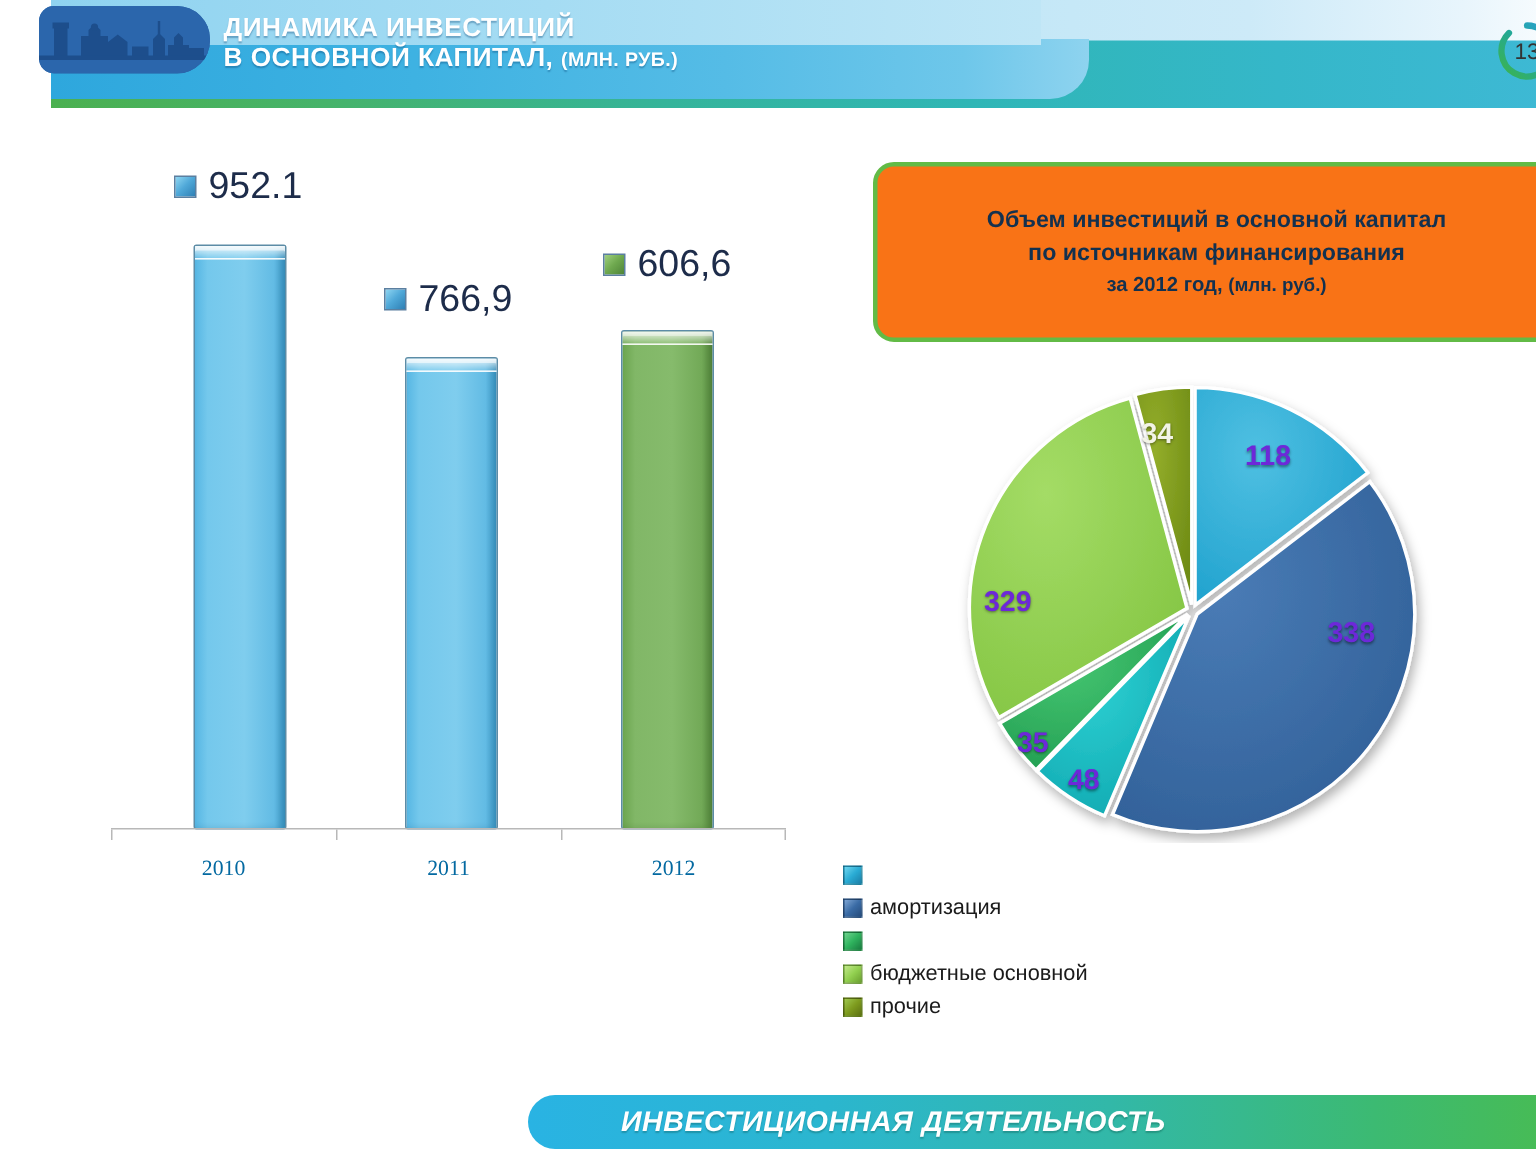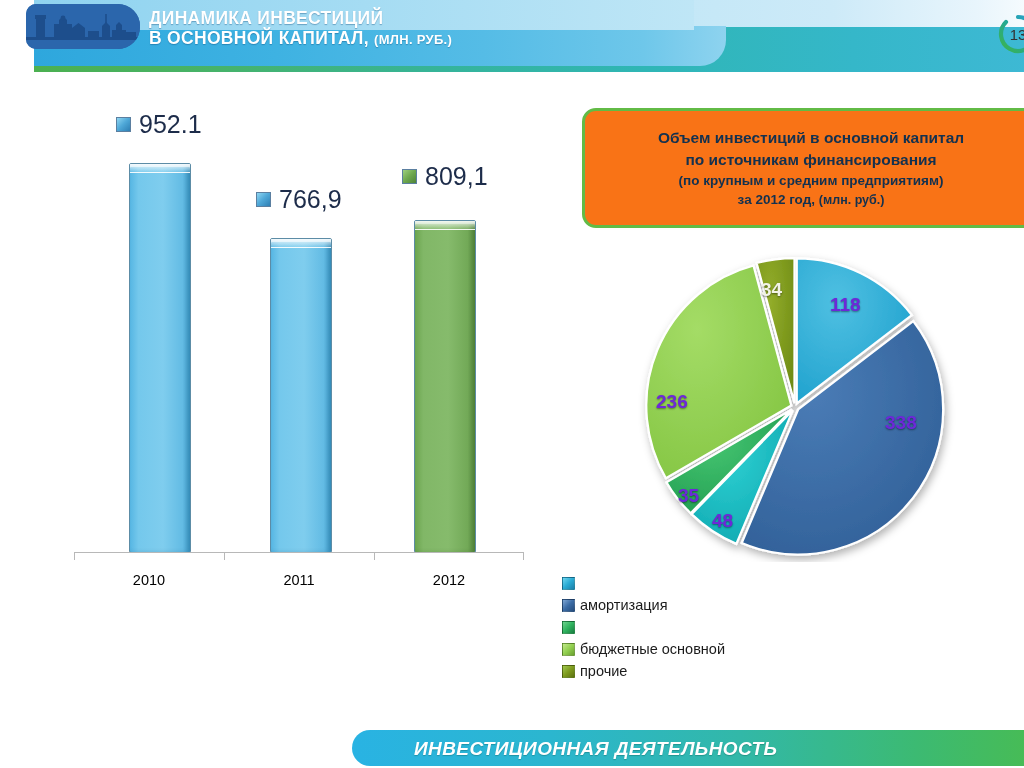--- a/index.html
+++ b/index.html
@@ -83,22 +83,22 @@
   .bar .bevel {
     position: absolute; left: 0; right: 0; top: 0; height: 9px;
     background: linear-gradient(180deg, rgba(255,255,255,.85), rgba(255,255,255,.10));
     border-bottom: 1px solid rgba(255,255,255,.55);
   }
   .axis-line {
     position: absolute; left: 0; width: 450px; height: 1px; background: #b8b8b8;
   }
   .tick { position: absolute; width: 1px; height: 7px; background: #b8b8b8; }
   .x-lab {
-    position: absolute; font-size: 14.5px; color: #000000; text-align: center;
-    font-family: Liberation Sans, sans-serif;
+    position: absolute; font-size: 14.5px; color: #0369a1; text-align: center;
+    font-family: Liberation Serif, serif;
   }
 
   
   .title-box {
     position: absolute; left: 548px; top: 108px; width: 458px; height: 120px;
     border: 3px solid #62bb46; border-radius: 14px; background: #f97316;
     display: flex; flex-direction: column; align-items: center; justify-content: center;
     padding: 6px 10px;
   }
   .title-box .tl {
@@ -194,21 +194,21 @@
     <div class="bar-label" style="left:42px; top:10px;">
       <span class="mk blue"></span>
       <span>952.1</span>
     </div>
     <div class="bar-label" style="left:182px; top:85px;text-align:center;">
       <span class="mk blue"></span>
       <span>766,9</span>
     </div>
     <div class="bar-label" style="left:328px; top:62px;">
       <span class="mk green"></span>
-      <span>809,1</span>
+      <span>606,6</span>
     </div>
 
     <div class="bar blue" style="left:55px; width:62px; height:390px; bottom:47px;">
         <span class="bevel"></span>
       </div>
     <div class="bar blue" style="left:196px; width:62px; height:315px; bottom:47px;">
         <span class="bevel"></span>
       </div>
     <div class="bar green" style="left:340px; width:62px; height:333px; bottom:47px;">
         <span class="bevel"></span>
@@ -221,21 +221,20 @@
     <div class="tick" style="left:449px; bottom:40px;"></div>
 
     <div class="x-lab" style="left:25px; width:100px; bottom:12px;">2010</div>
     <div class="x-lab" style="left:175px; width:100px; bottom:12px;">2011</div>
     <div class="x-lab" style="left:325px; width:100px; bottom:12px;">2012</div>
   </div>
 
   <div class="title-box">
     <div class="tl">Объем инвестиций в основной капитал</div>
     <div class="tl">по источникам финансирования</div>
-    <div class="tl small">(по крупным и средним предприятиям)</div>
     <div class="tl small">
       <span>за 2012 год,</span>
       <span class="u">(млн. руб.)</span>
     </div>
   </div>
 
   <div class="pie-wrap">
     <svg width="330" height="310" viewBox="0 0 330 310">
       <defs>
         <radialGradient id="gLB" cx="35%" cy="30%" r="85%">
@@ -274,21 +273,21 @@
           <path d="M 161.8451962668786 157.45910825412042 L 60.616854465909796 261.27540185115765 A 145 145 0 0 1 36.45962633071814 230.28395876398565 Z" fill="url(#gGR)" stroke="#ffffff" stroke-width="2.2"></path>
           <path d="M 161.30077756816172 153.47824003213898 L 35.91520763200127 226.3030905420042 A 145 145 0 0 1 123.45484191747755 13.504366917459919 Z" fill="url(#gLG)" stroke="#ffffff" stroke-width="2.2"></path>
           <path d="M 164.47340380528001 151.03481444977584 L 126.62746815459585 11.060941335096771 A 145 145 0 0 1 164.47340380528 6.034814449775837 Z" fill="url(#gOL)" stroke="#ffffff" stroke-width="2.2"></path>
         </g>
     </svg>
 
     <div class="pie-num" style="left:200px; top:42px;">118</div>
     <div class="pie-num" style="left:255px; top:160px;">338</div>
     <div class="pie-num" style="left:82px; top:258px;">48</div>
     <div class="pie-num" style="left:48px; top:233px;">35</div>
-    <div class="pie-num" style="left:26px; top:139px;">236</div>
+    <div class="pie-num" style="left:26px; top:139px;">329</div>
     <div class="pie-num dark" style="left:131px; top:27px;">34</div>
   </div>
 
   <div class="legend">
     <div class="lg-row">
       <span class="lg-sw" style="background:linear-gradient(135deg,#6fd6ef 0%,#29abd4 50%,#1c7fa8 100%);"></span>
     </div>
     <div class="lg-row">
       <span class="lg-sw" style="background:linear-gradient(135deg,#7fa6d4 0%,#3a6ba5 50%,#264c7c 100%);"></span>
       <span class="lg-tx">амортизация</span>

